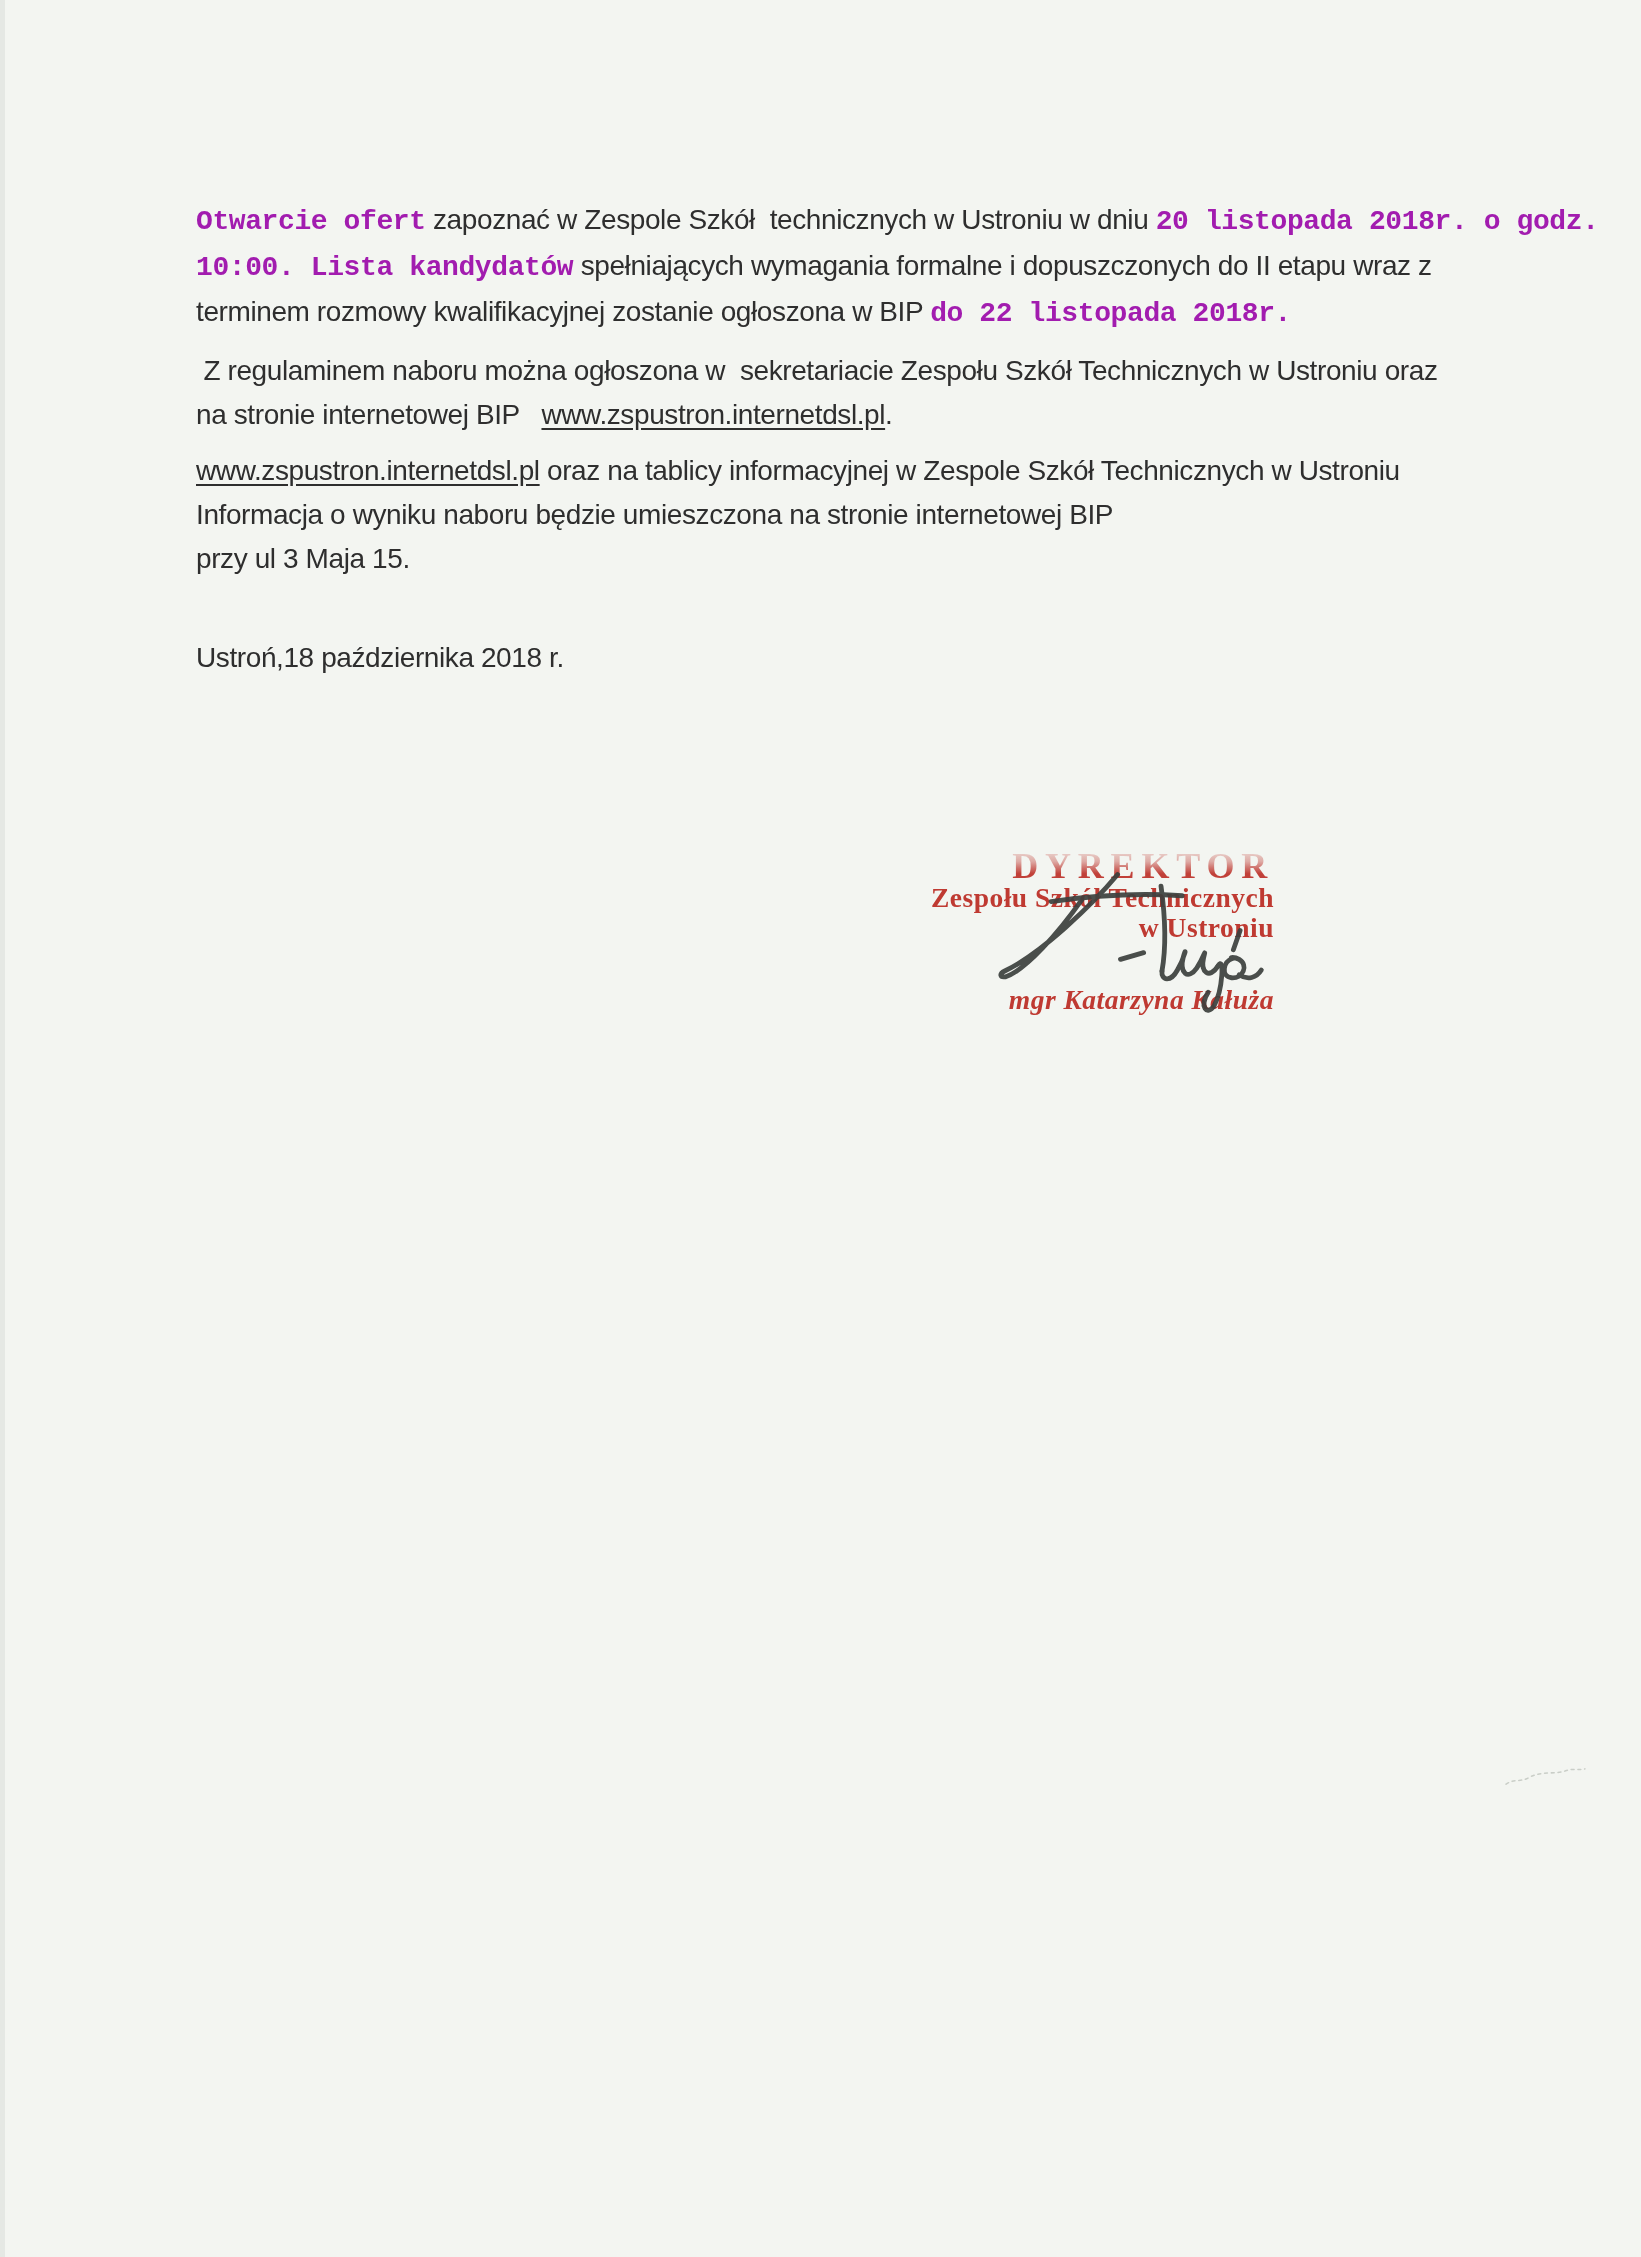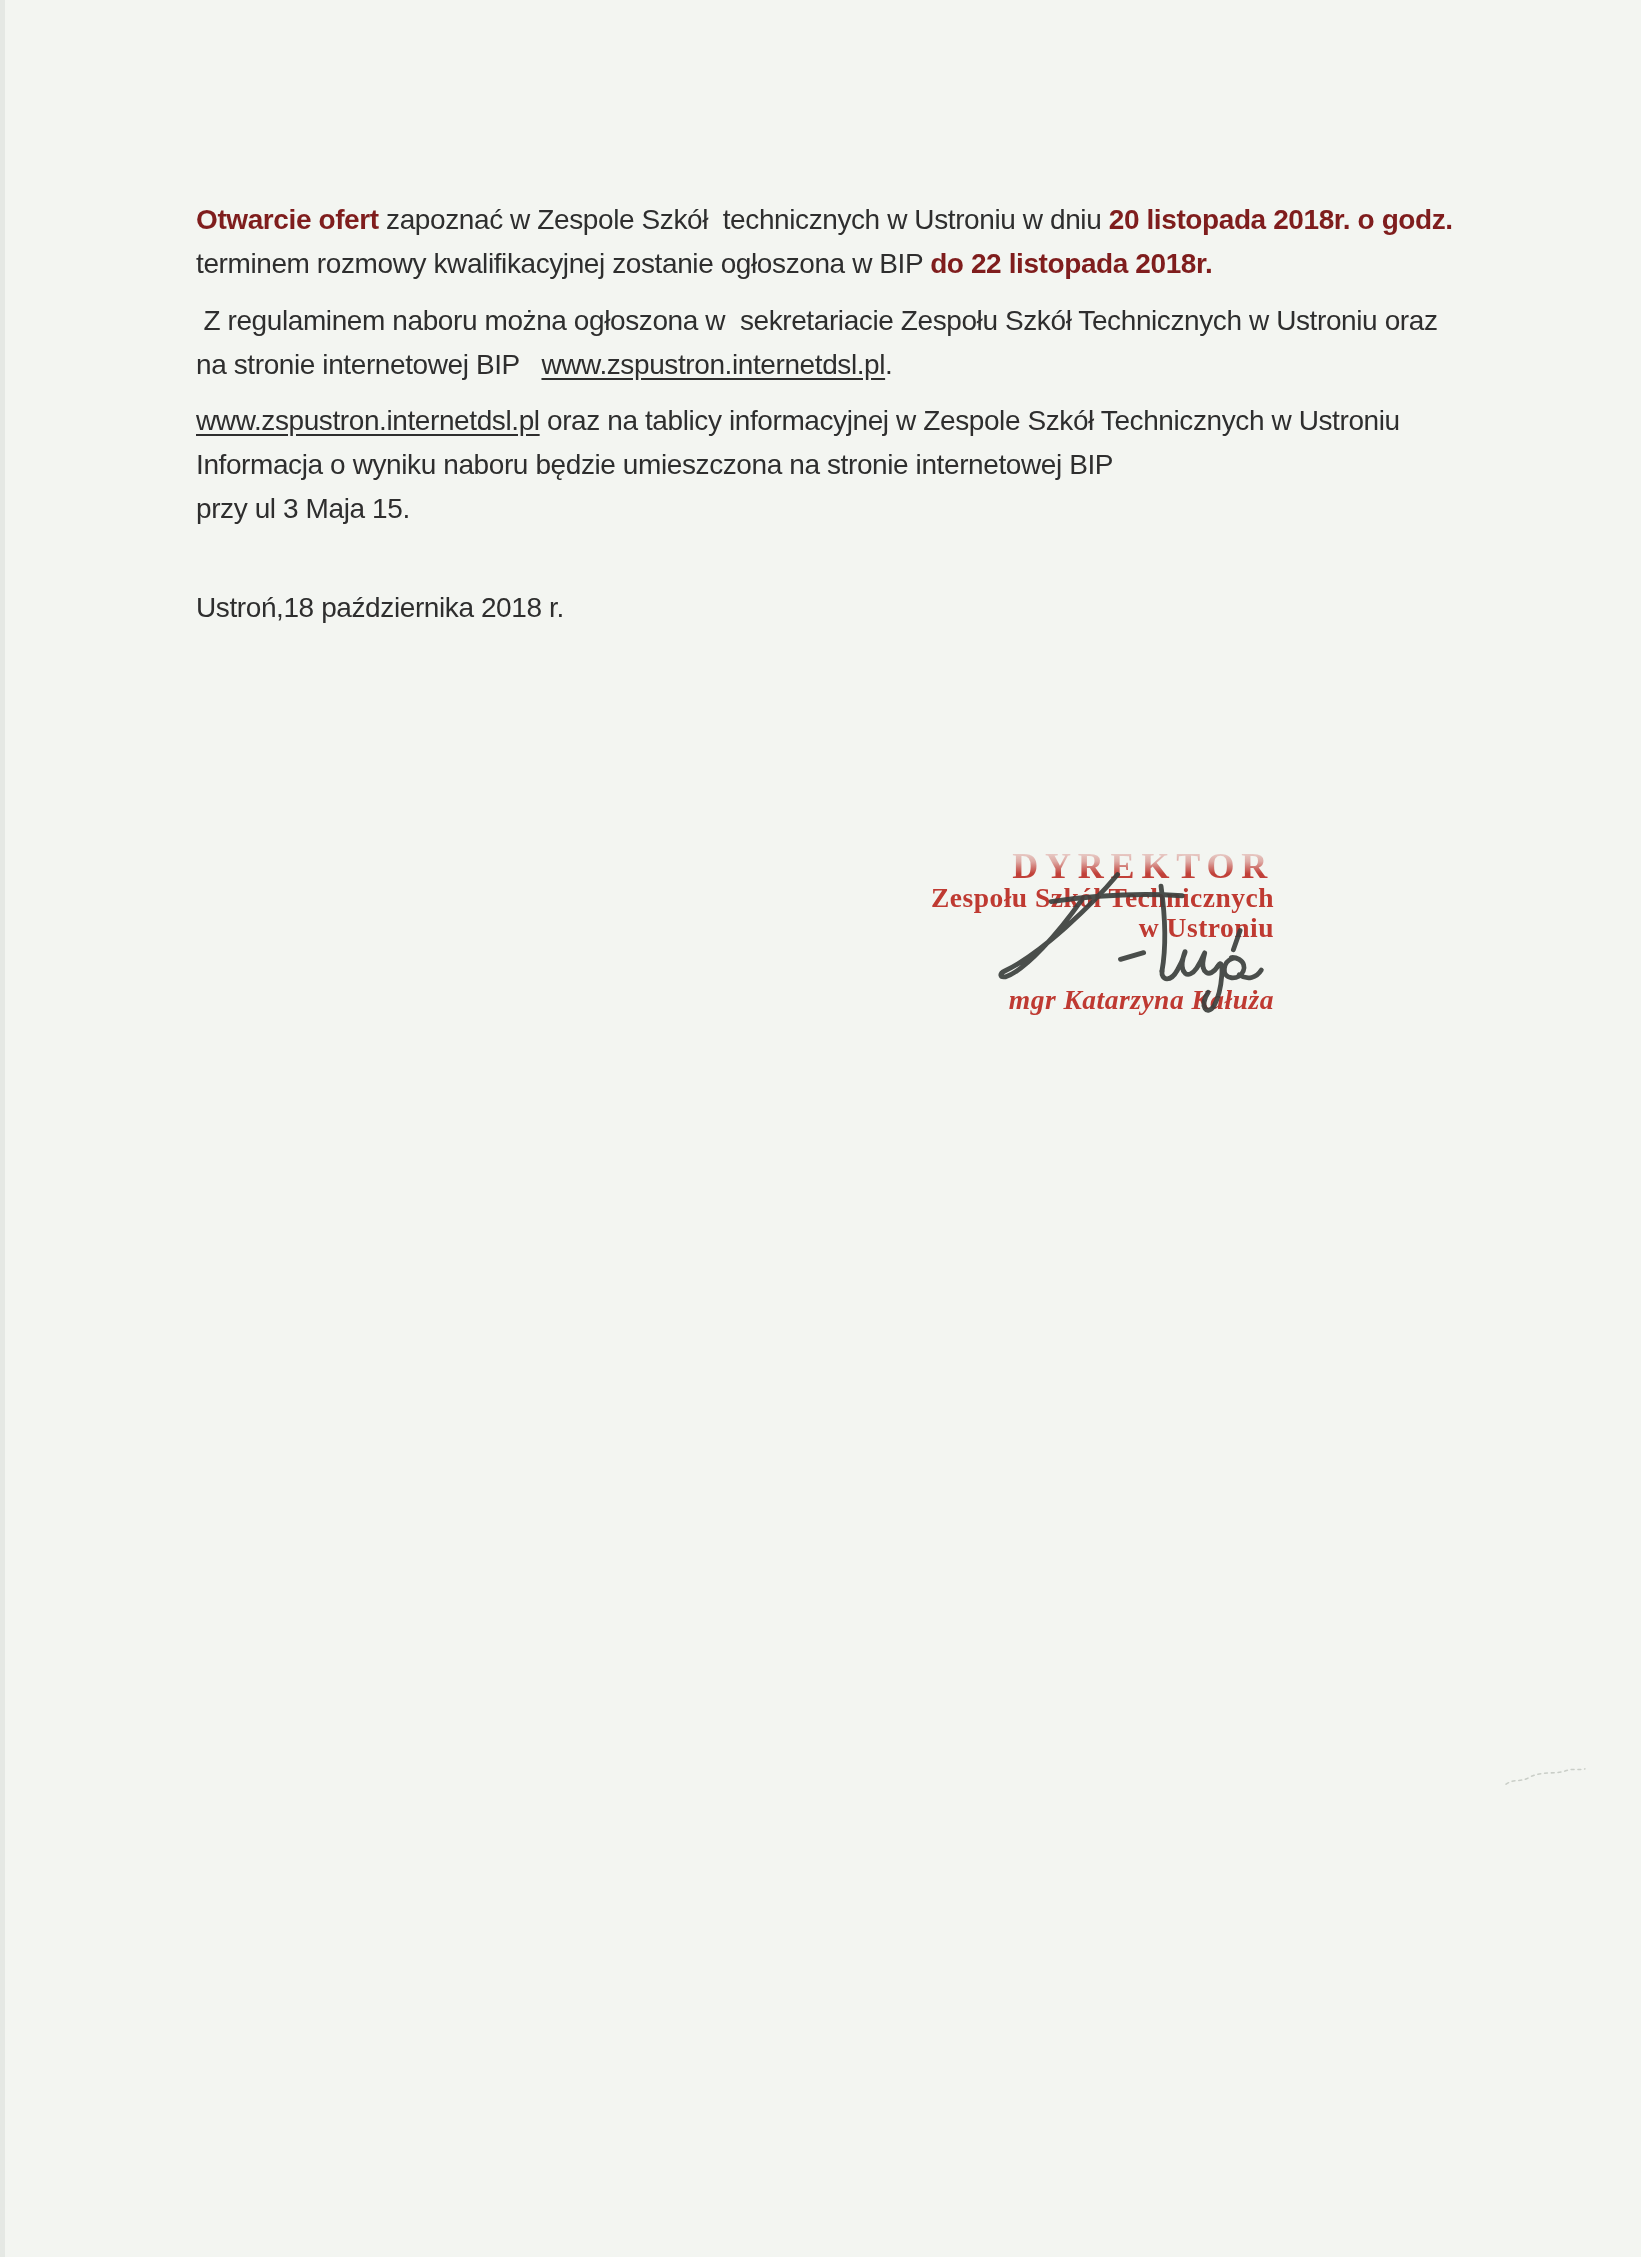--- a/index.html
+++ b/index.html
@@ -14,21 +14,21 @@
     background:rgba(55,65,55,0.07);
   }
   
   .doc-text{
     position:absolute;left:196px;top:198px;width:1255px;
     font-size:28px;line-height:44px;letter-spacing:-0.4px;
     color:var(--ink,#2e2e2e);
   }
   .para{margin:0 0 12.6px 0;}
   .line{white-space:pre;}
-  .bold{font-weight:bold;color:#7f1d1d;}
+  .bold{font-weight:bold;color:#a21caf;font-family:Liberation Mono, monospace;}
   .underline{text-decoration:underline;text-underline-offset:3.9px;}
   .date-line{margin-top:55px;white-space:pre;}
   
   .stamp{
     position:absolute;left:915px;top:850px;width:359px;
     text-align:right;
     font-family:"Liberation Serif",serif;
     font-weight:bold;
     color:var(--accent,#bf3a32);
     user-select:none;
@@ -53,20 +53,21 @@
 </style>
 </head>
 <body style="--paper: #f3f5f1; --ink: #2e2e2e; --accent: #bf3a32;">
 
 <div class="scan-edge"></div>
 
 <div class="doc-text">
   <div>
       <div class="para">
         <div class="line"><span class="bold">Otwarcie ofert</span><span> zapoznać w Zespole Szkół  technicznych w Ustroniu w dniu </span><span class="bold">20 listopada 2018r. o godz.</span></div>
+        <div class="line"><span class="bold">10:00. Lista kandydatów</span><span> spełniających wymagania formalne i dopuszczonych do II etapu wraz z</span></div>
         <div class="line"><span>terminem rozmowy kwalifikacyjnej zostanie ogłoszona w BIP </span><span class="bold">do 22 listopada 2018r.</span></div>
       </div>
       <div class="para">
         <div class="line"><span> Z regulaminem naboru można ogłoszona w  sekretariacie Zespołu Szkół Technicznych w Ustroniu oraz</span></div>
         <div class="line"><span>na stronie internetowej BIP   </span><span class="underline">www.zspustron.internetdsl.pl</span><span>.</span></div>
       </div>
       <div class="para">
         <div class="line"><span class="underline">www.zspustron.internetdsl.pl</span><span> oraz na tablicy informacyjnej w Zespole Szkół Technicznych w Ustroniu</span></div>
         <div class="line"><span>Informacja o wyniku naboru będzie umieszczona na stronie internetowej BIP</span></div>
         <div class="line"><span>przy ul 3 Maja 15.</span></div>

